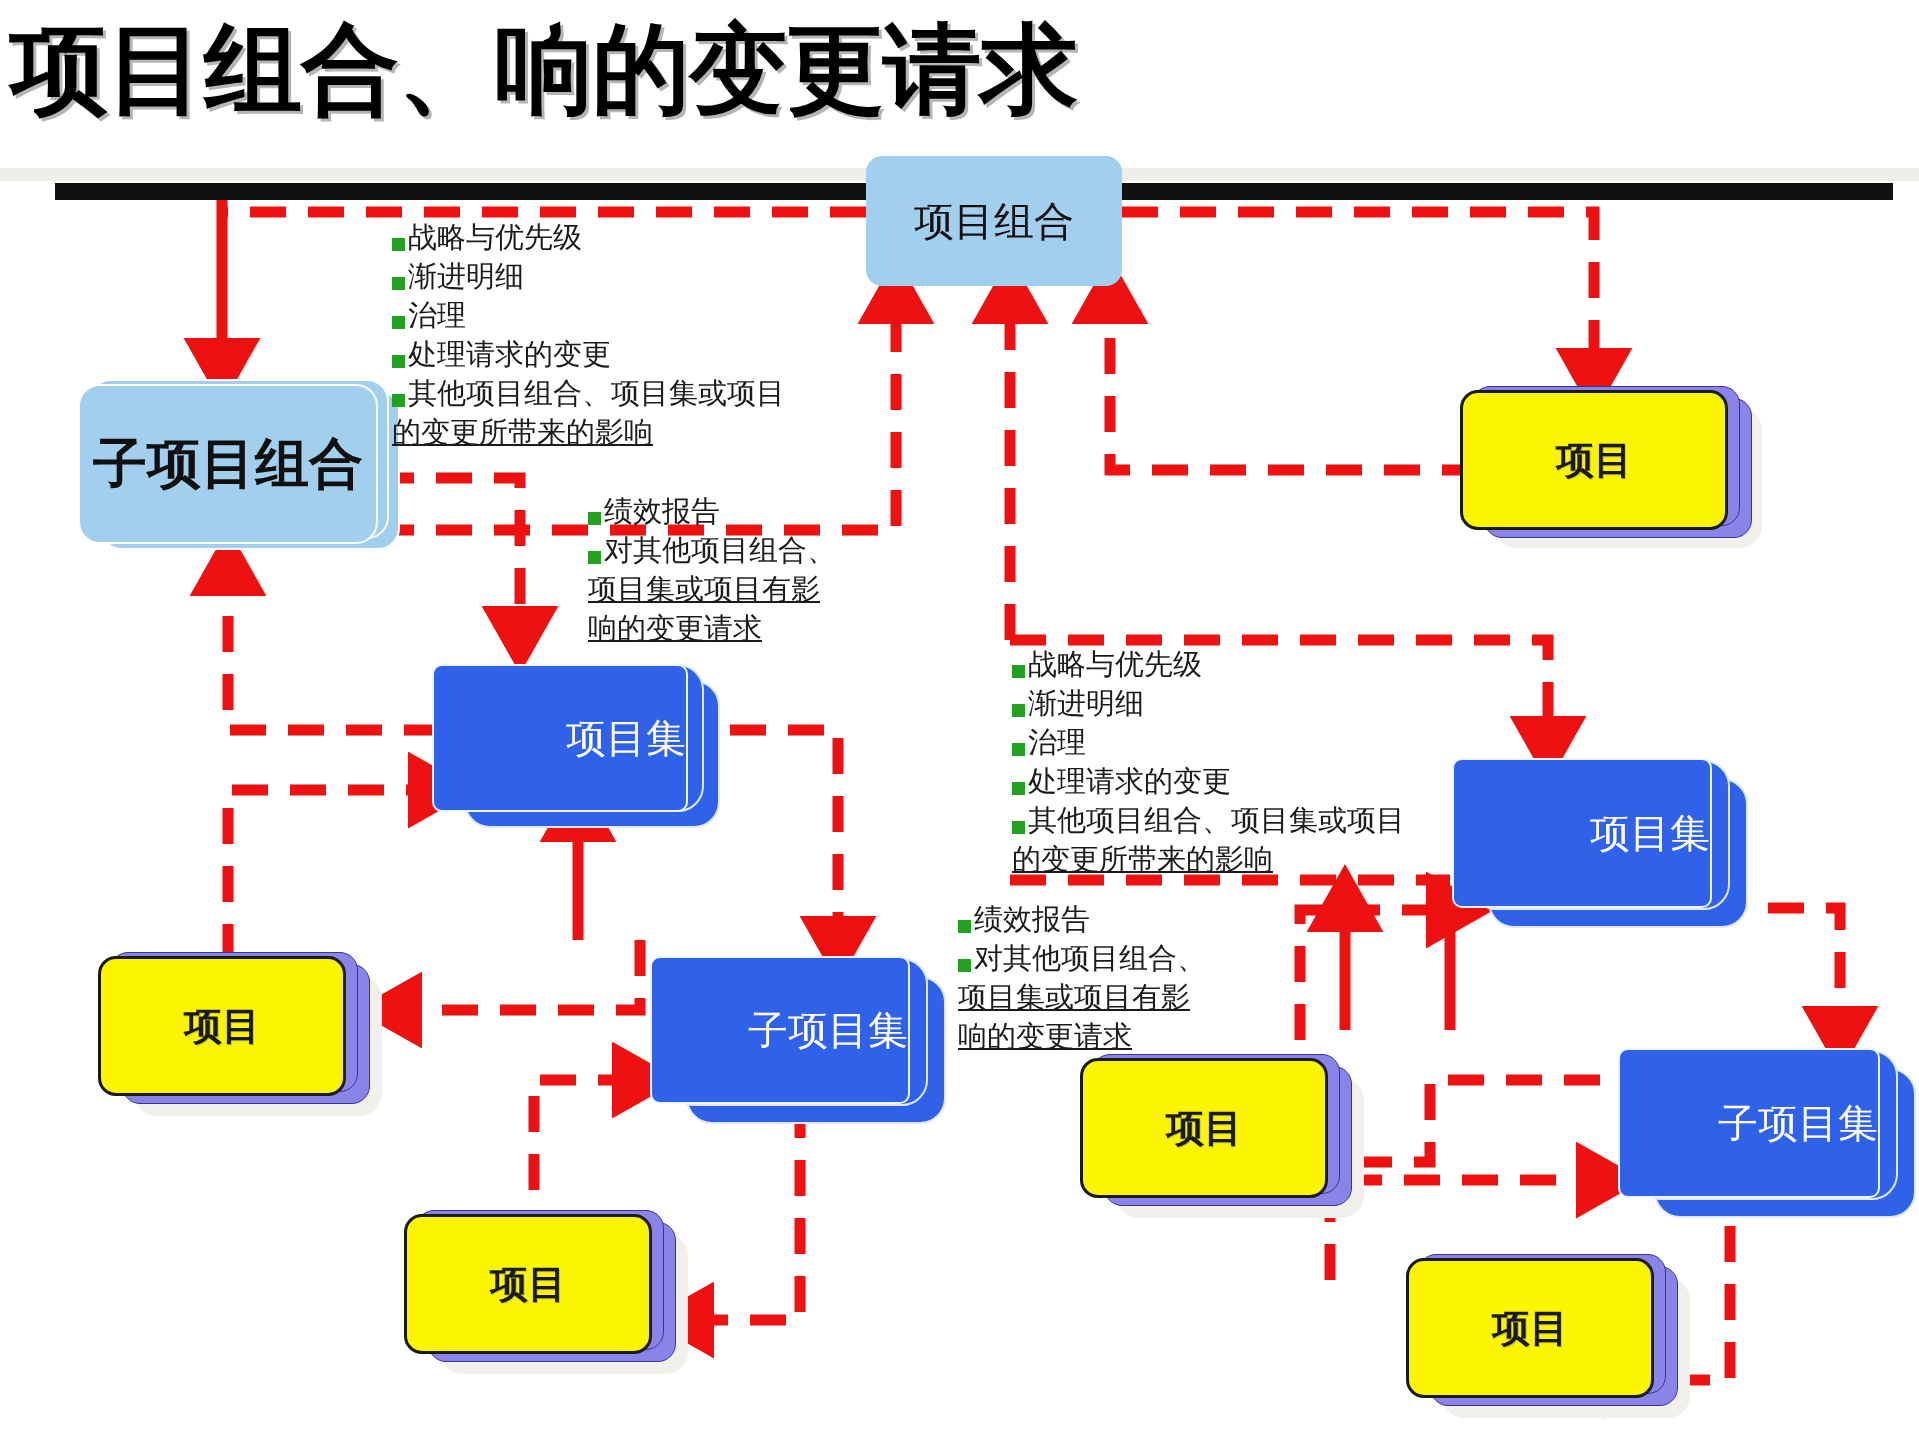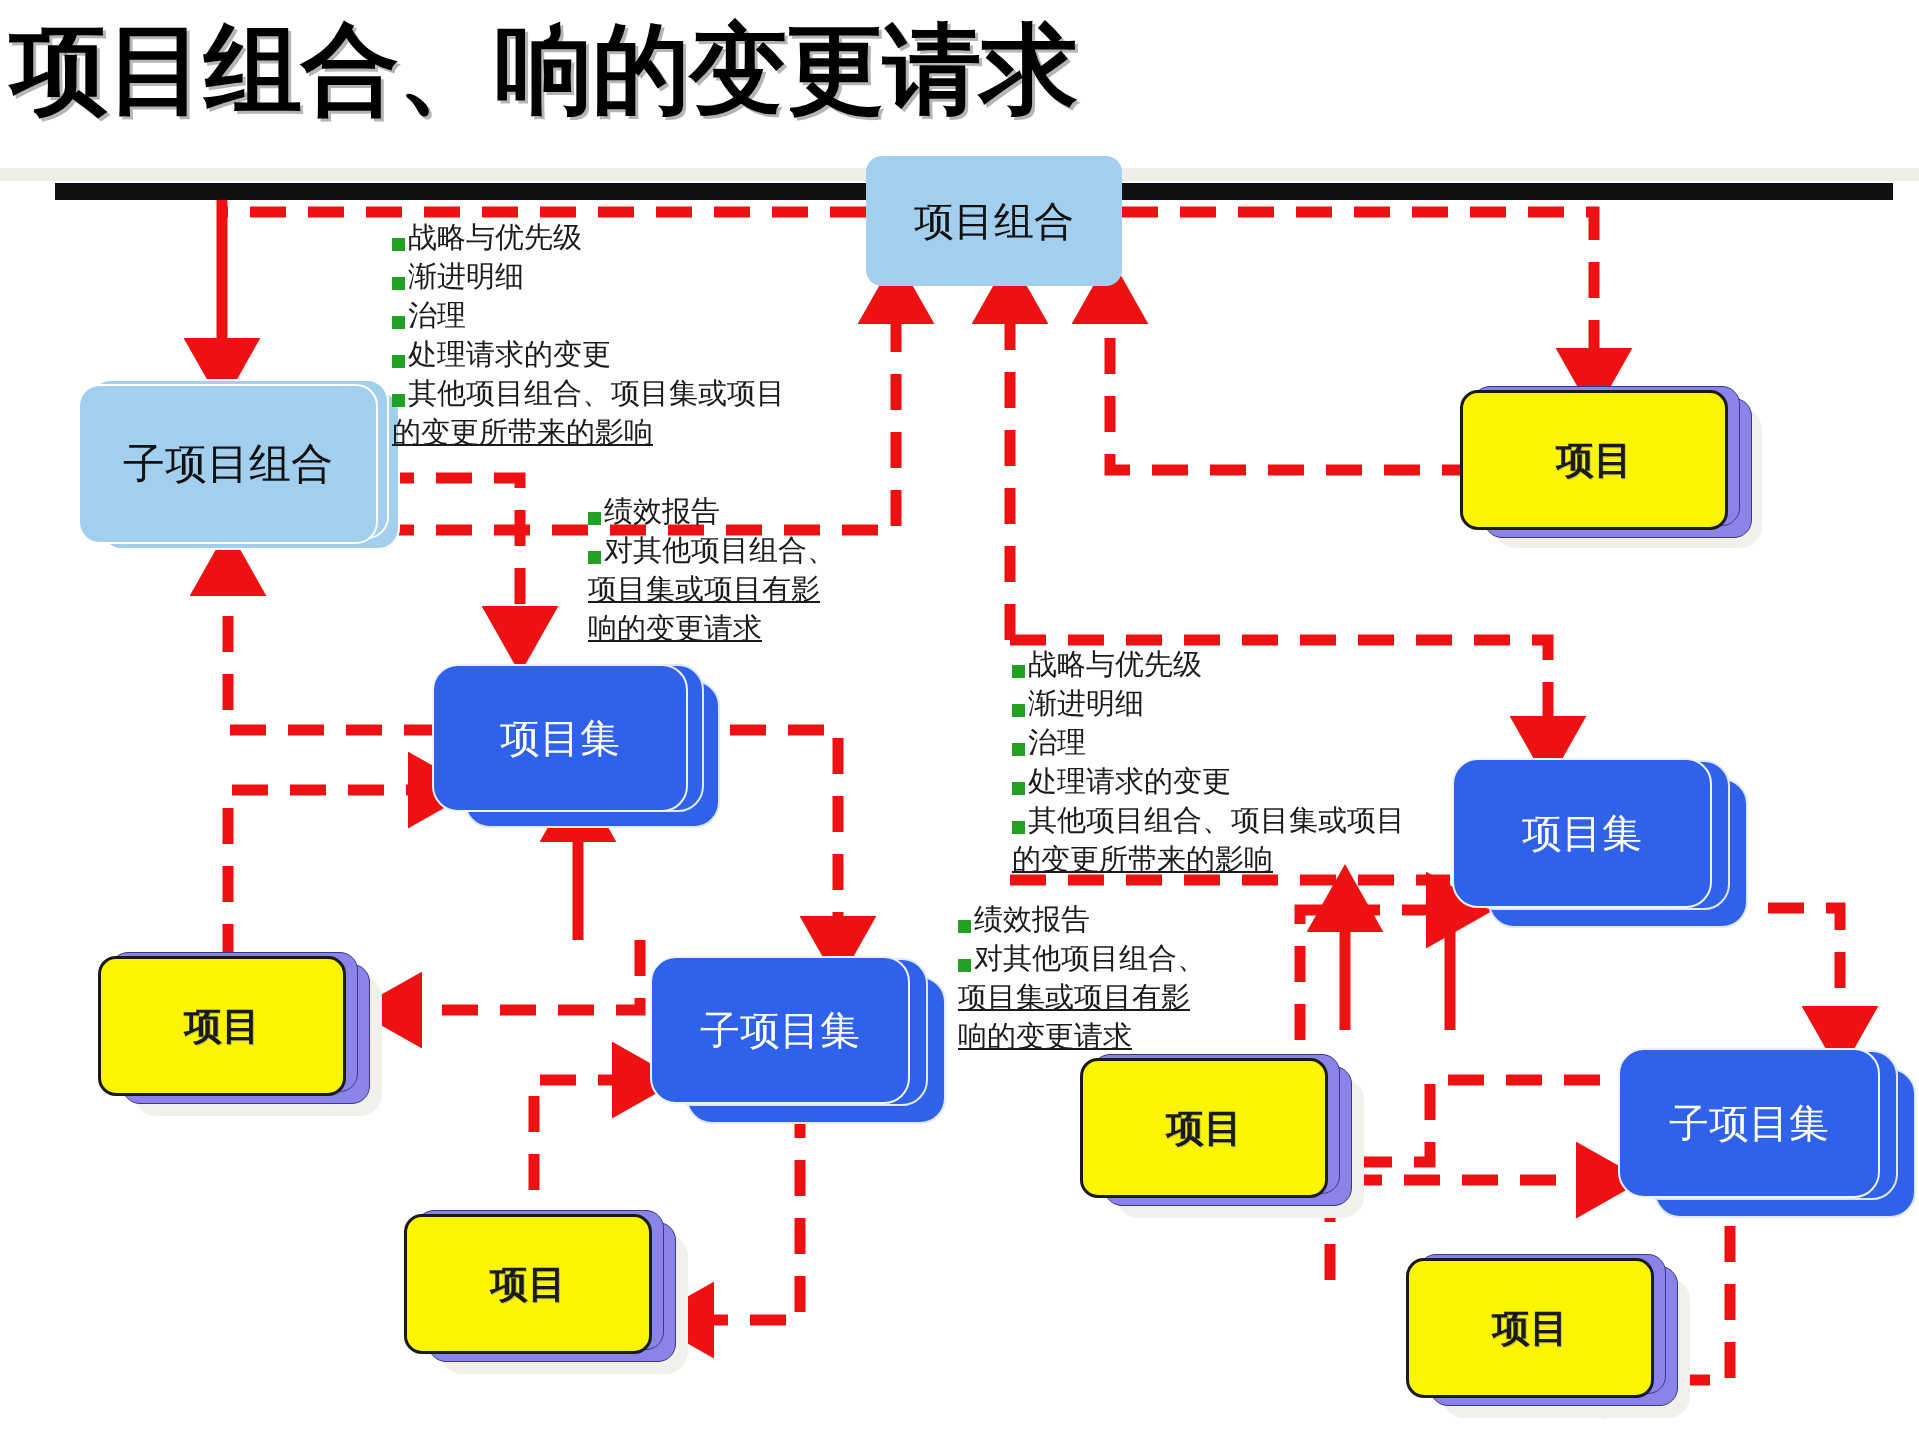--- a/index.html
+++ b/index.html
@@ -46,29 +46,29 @@
   .n-portfolio .lbl{color:#101010;font-size:40px;font-weight:500;}
 
   
   .n-subportfolio .sheet{
     position:absolute;background:#a3cfee;border-radius:22px;
     border:2px solid #ffffff;box-sizing:border-box;
   }
   .n-subportfolio .face{
     background:#a3cfee;border-radius:22px;border:2px solid #ffffff;
   }
-  .n-subportfolio .lbl{color:#101010;font-size:42px;font-weight:400;}
+  .n-subportfolio .lbl{color:#101010;font-size:54px;font-weight:700;}
 
   
   .n-prog .sheet{
     position:absolute;background:#2f62e8;border-radius:26px;
     border:2px solid #dfe8ff;box-sizing:border-box;
   }
   .n-prog .face{
-    background:#2f62e8;border-radius:26px;border:2px solid #eef3ff;
+    background:#2f62e8;border-radius:10px;border:2px solid #eef3ff;justify-content:flex-end;
   }
   .n-prog .lbl{color:#ffffff;font-size:40px;font-weight:400;}
 
   
   .n-proj .shadow{
     position:absolute;background:#f1f0ea;border-radius:22px;
   }
   .n-proj .sheet{
     position:absolute;background:#8a84e8;border-radius:18px;
     border:1px solid #3c3590;box-sizing:border-box;

